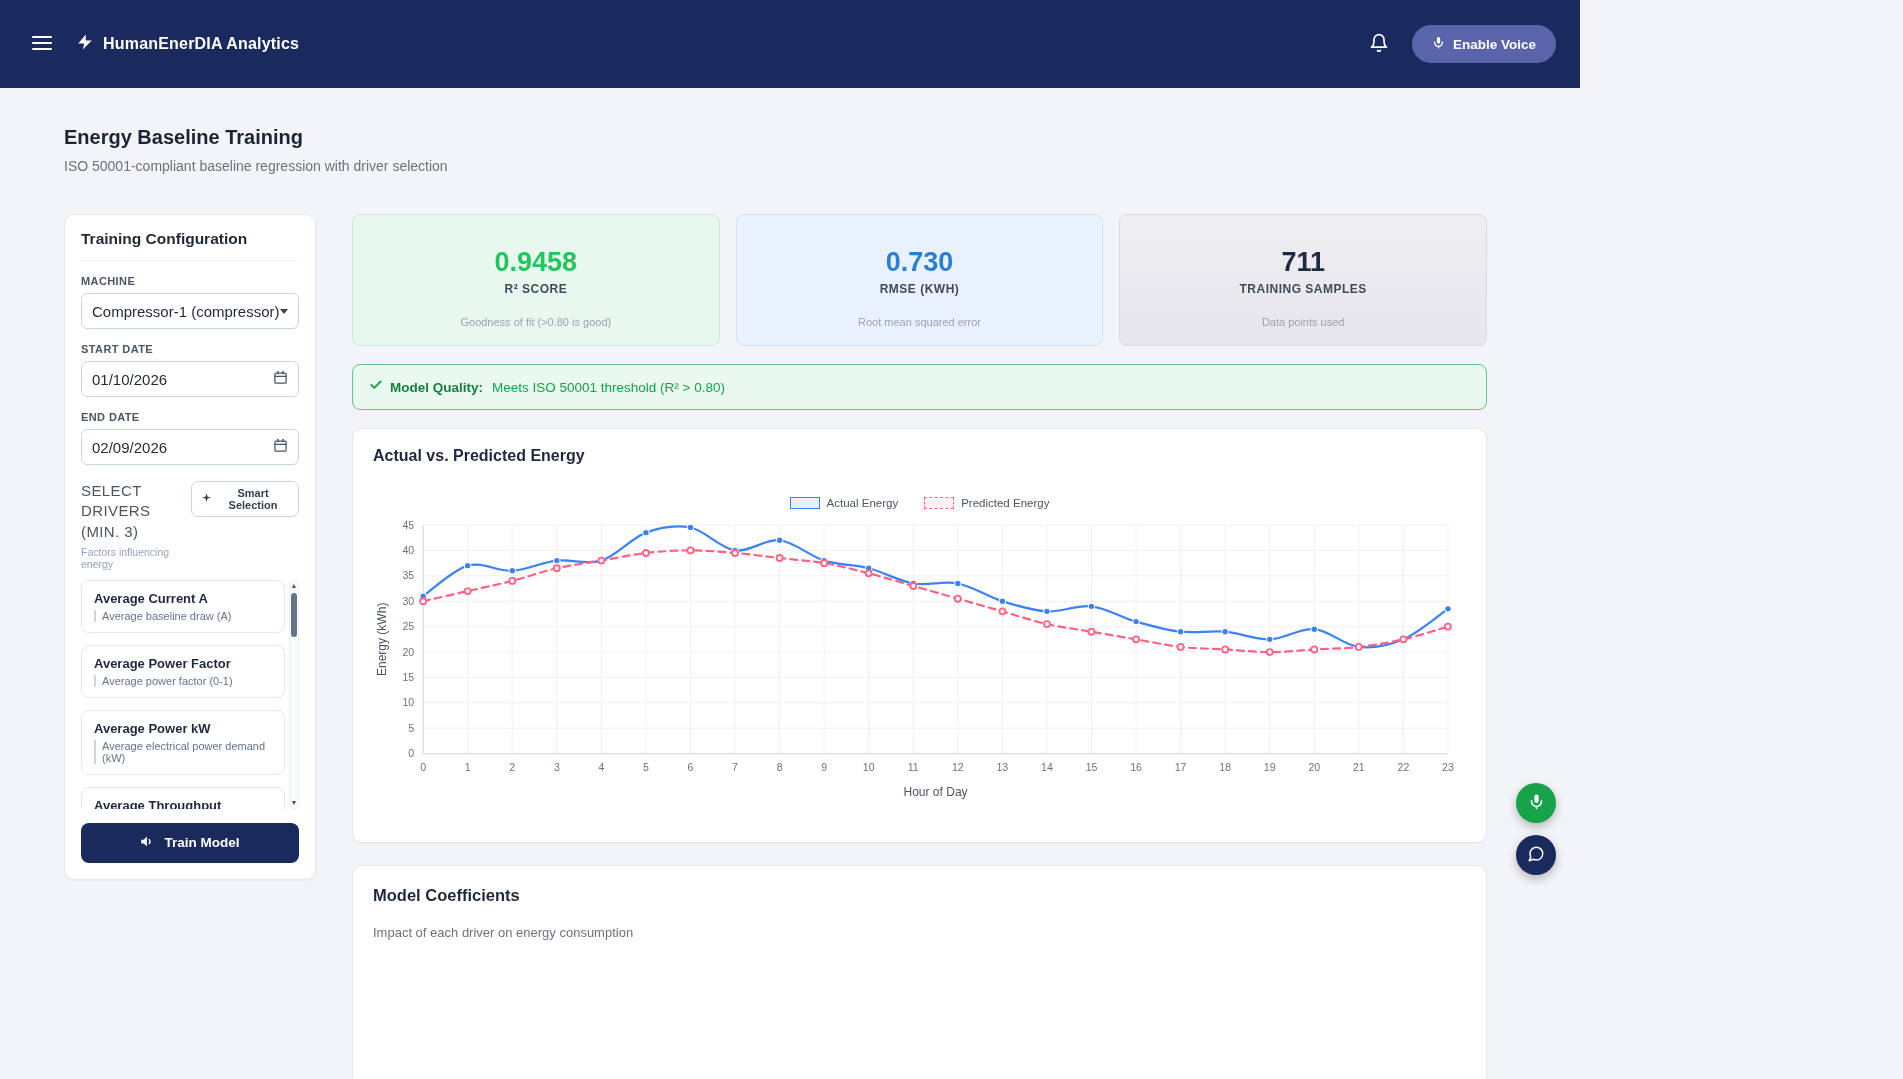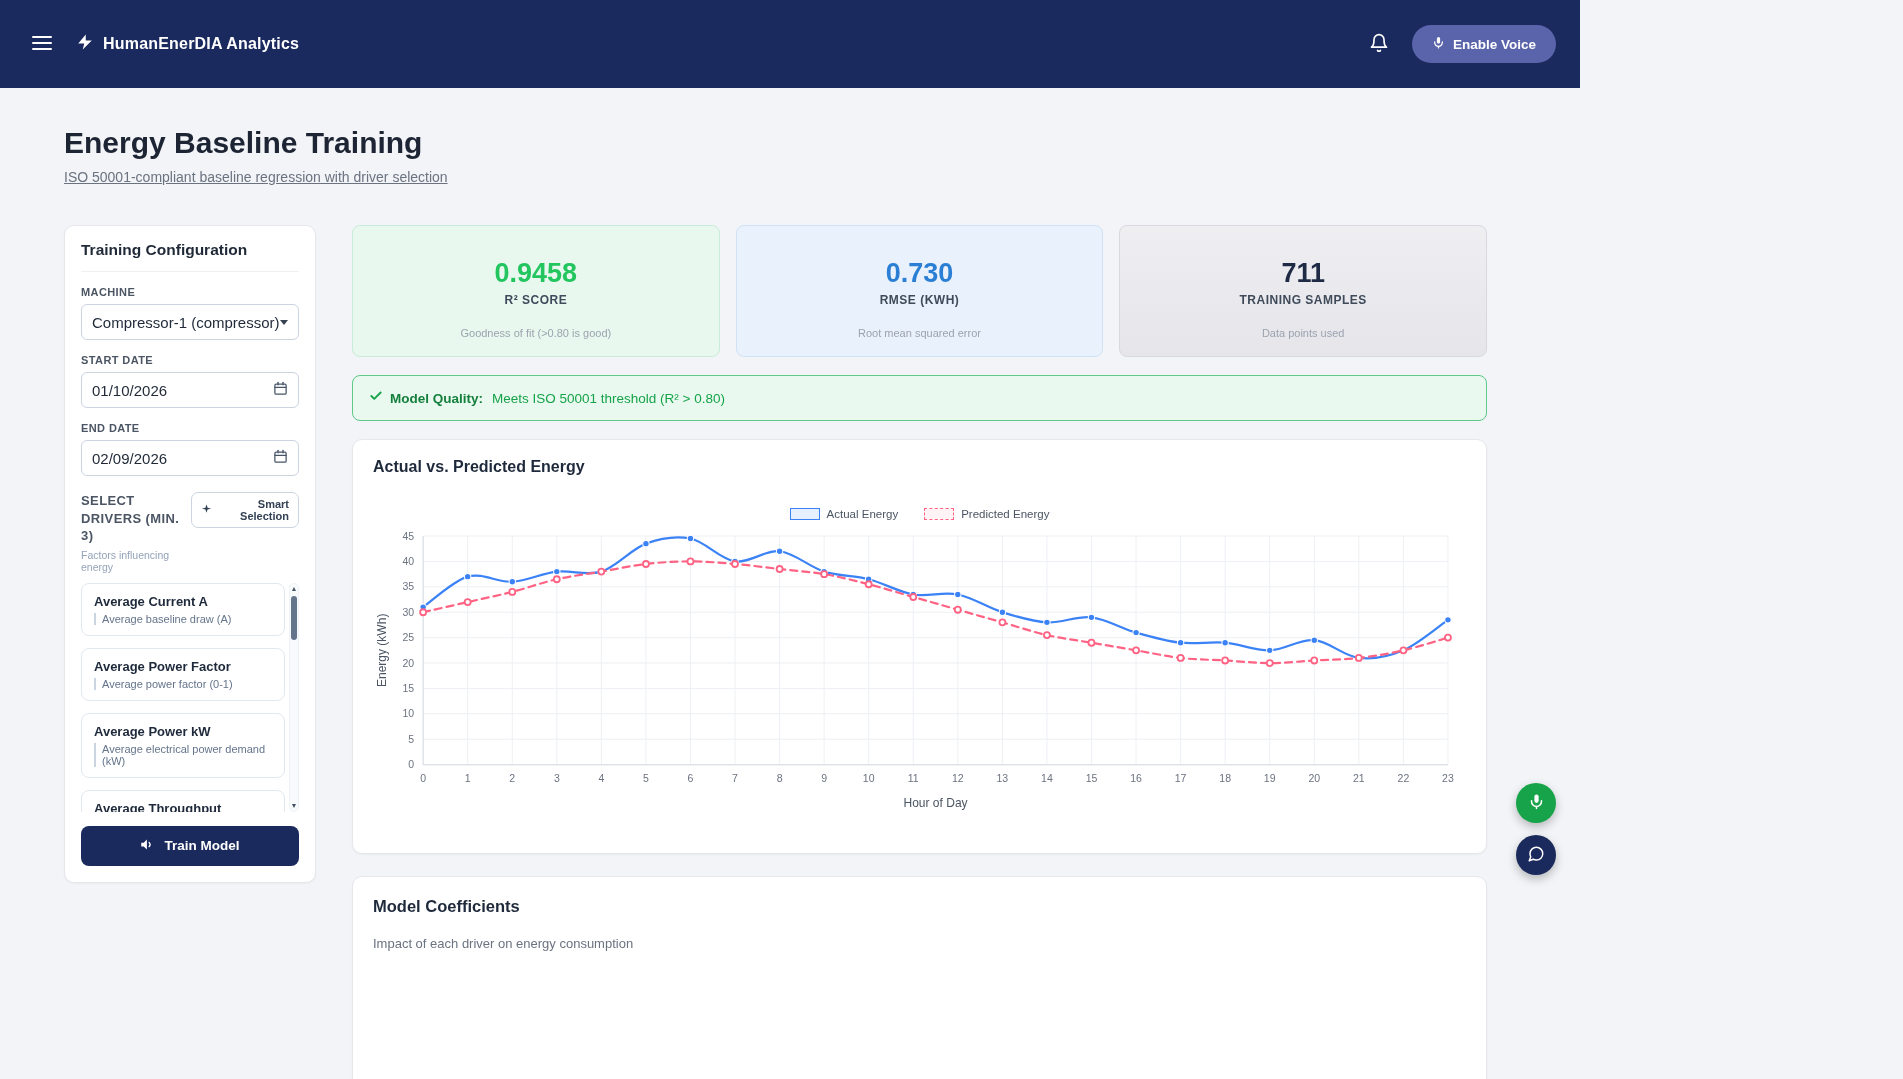--- a/index.html
+++ b/index.html
@@ -26,22 +26,22 @@
     display:flex; align-items:center; justify-content:center; }
   .voice-btn {
     margin-left:14px; display:flex; align-items:center; gap:8px;
     background:#5a64ab; border:none; cursor:pointer; color:#fff;
     font-family:inherit; font-size:13.5px; font-weight:600;
     padding:10px 20px; border-radius:999px;
   }
 
   
   .page-main { padding:38px 0 0 64px; }
-  .page-title { font-size:30px; font-weight:700; color:#1d2433; }
-  .page-subtitle { margin-top:9px; font-size:14px; color:#6b7280;text-decoration:underline; }
+  .page-title { font-size:20px; font-weight:700; color:#1d2433; }
+  .page-subtitle { margin-top:9px; font-size:14px; color:#6b7280; }
 
   
   .content-row { display:flex; gap:36px; margin-top:40px; width:1423px; }
   .card {
     background:#fff; border:1px solid #e5e7eb; border-radius:10px;
     box-shadow:0 1px 2px rgba(16,24,40,.04);
   }
 
   
   .config-panel { width:252px; flex:0 0 252px; align-self:flex-start; padding:0 16px 16px; }
@@ -49,26 +49,26 @@
   .config-header h2 { font-size:15.5px; font-weight:700; color:#1f2937; }
   .field-label { margin:14px 0 6px; font-size:11px; font-weight:700; color:#4b5563; letter-spacing:.4px; }
   .select-box, .date-box {
     height:36px; border:1px solid #cbd5e1; border-radius:6px; background:#fff;
     display:flex; align-items:center; justify-content:space-between;
     padding:0 10px; font-size:15px; color:#1f2937; cursor:pointer; width:100%;
   }
   .caret-down { width:0; height:0; border-left:4.5px solid transparent;
     border-right:4.5px solid transparent; border-top:5.5px solid #374151; }
   .drivers-header { display:flex; justify-content:space-between; align-items:flex-start; margin-top:16px; }
-  .drivers-label { font-size:13px; font-weight:700; color:#4b5563; letter-spacing:.4px; width:110px; line-height:1.35; }
+  .drivers-label { font-size:15px; font-weight:400; color:#4b5563; letter-spacing:.4px; width:110px; line-height:1.35; }
   .drivers-hint { font-size:10.5px; color:#94a3b8; margin-top:4px; }
   .smart-btn {
     display:flex; align-items:center; gap:5px; background:#fff; cursor:pointer;
     border:1px solid #cbd5e1; border-radius:7px; padding:5px 9px;
-    font-family:inherit; font-size:11px; font-weight:600; color:#334155;text-align:right;
+    font-family:inherit; font-size:11px; font-weight:600; color:#334155;
   }
   .driver-list-wrap { position:relative; margin-top:10px; height:229px; overflow:hidden; padding-right:14px; }
   .driver-item { border:1px solid #e2e8f0; border-radius:8px; padding:10px 12px; margin-bottom:12px; background:#fff; cursor:pointer; }
   .driver-name { font-size:13px; font-weight:700; color:#1e293b; }
   .driver-desc { margin-top:4px; font-size:11px; color:#64748b; border-left:2px solid #cbd5e1; padding-left:6px; min-height:12px; }
   .list-scrollbar { position:absolute; top:0; right:0; width:10px; height:100%;
     background:#f8fafc; border:1px solid #eef2f6; border-radius:5px;
     display:flex; flex-direction:column; align-items:center; cursor:pointer; }
   .sb-arrow { font-size:7px; color:#475569; line-height:10px; }
   .sb-thumb { width:6px; height:44px; background:#64748b; border-radius:3px; margin-top:2px; }

